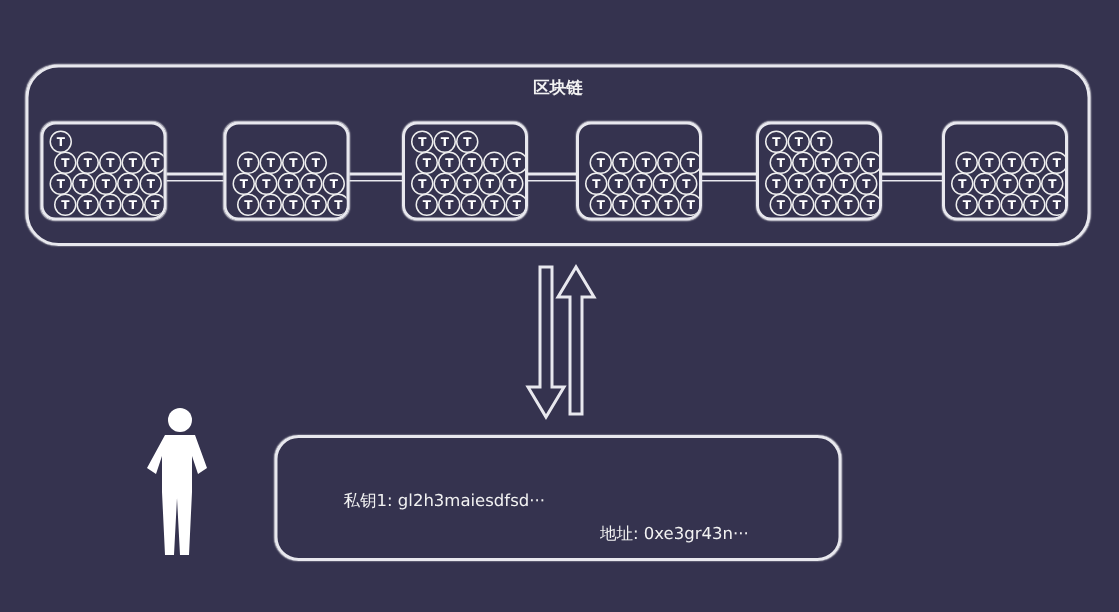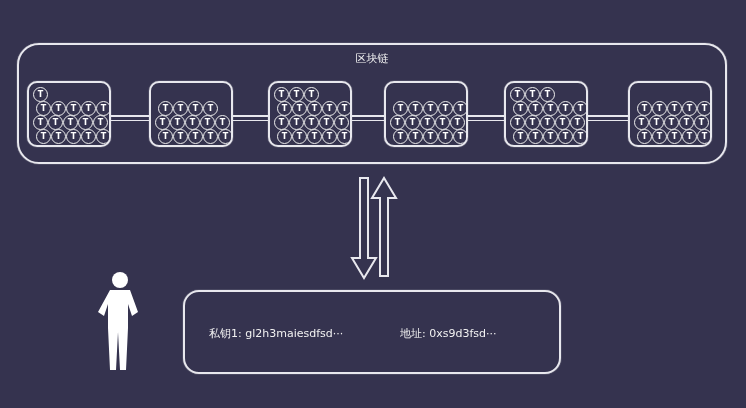--- a/index.html
+++ b/index.html
@@ -1,19 +1,19 @@
 <!DOCTYPE html>
 <html><head>
 <meta charset="utf-8">
 <style>
   html,body{margin:0;padding:0;}
   body{width:746px;height:408px;background:#35334f;position:relative;overflow:hidden;font-family:"DejaVu Sans",sans-serif;color:#f2f2f2;}
   .chalk{border:2px solid #e8e8ee;box-shadow:0 0 1px #fff;}
   #chain{position:absolute;left:17px;top:43px;width:706px;height:117px;border-radius:22px;}
-  #chain-title{position:absolute;left:0;width:100%;top:6px;text-align:center;font-size:11px;}
+  #chain-title{position:absolute;left:0;width:100%;top:6px;text-align:center;font-size:11px;font-weight:bold;}
   .block{position:absolute;top:36px;width:80px;height:62px;border-radius:10px;overflow:hidden;}
   .link{position:absolute;top:70px;height:3px;border-top:2px solid #e8e8ee;border-bottom:1px solid #e8e8ee;}
   .coin{position:absolute;width:13px;height:13px;border:1.5px solid #eee;border-radius:50%;font-size:8px;line-height:13px;text-align:center;color:#fff;font-weight:bold;background:#35334f;}
   #wallet{position:absolute;left:183px;top:290px;width:374px;height:80px;border-radius:16px;}
   #wallet-title{position:absolute;left:0;width:100%;top:6px;text-align:center;font-size:11px;}
   .row{position:absolute;font-size:11px;white-space:nowrap;}
   .arrow{position:absolute;}
 </style>
 </head>
 <body>
@@ -141,21 +141,21 @@
   <path d="M10 2 h8 v80 h8 l-12 20 l-12 -20 h8 z" fill="none" stroke="#e8e8ee" stroke-width="2"></path>
   <path d="M30 100 v-78 h-8 l12 -20 l12 20 h-8 v78 z" fill="none" stroke="#e8e8ee" stroke-width="2"></path>
 </svg>
 
 <svg style="position:absolute;left:98px;top:270px" width="44" height="104">
   <circle cx="22" cy="10" r="8" fill="#fff"></circle>
   <path d="M12 20 h20 l8 22 l-6 4 l-4 -12 l0 24 l-2 42 h-6 l-2 -38 l-2 38 h-6 l-2 -42 l0 -24 l-4 12 l-6 -4 z" fill="#fff"></path>
 </svg>
 
 <div id="wallet" class="chalk">
-  <div class="row" style="left:24px;top:34px">
+  <div class="row" style="left:44px;top:34px">
     <span>私钥1:</span>
     <span>gl2h3maiesdfsd···</span>
   </div>
-  <div class="row" style="left:215px;top:34px">
+  <div class="row" style="left:215px;top:56px">
     <span>地址:</span>
-    <span>0xs9d3fsd···</span>
+    <span>0xe3gr43n···</span>
   </div>
 </div>
 
 </body></html>

